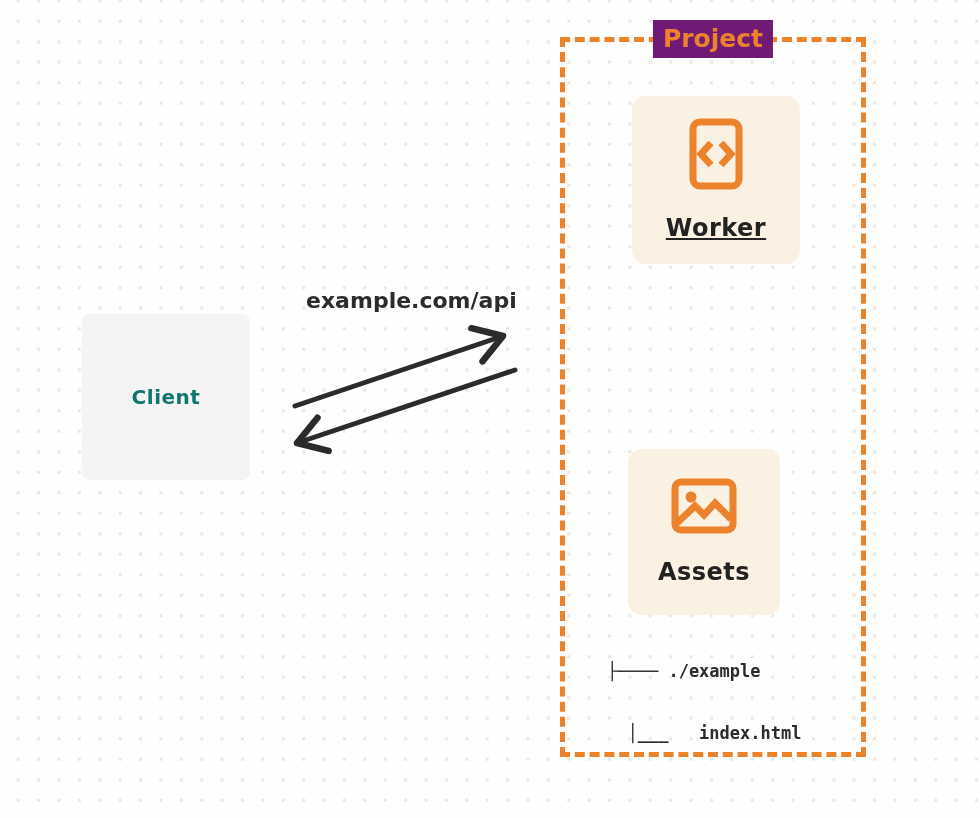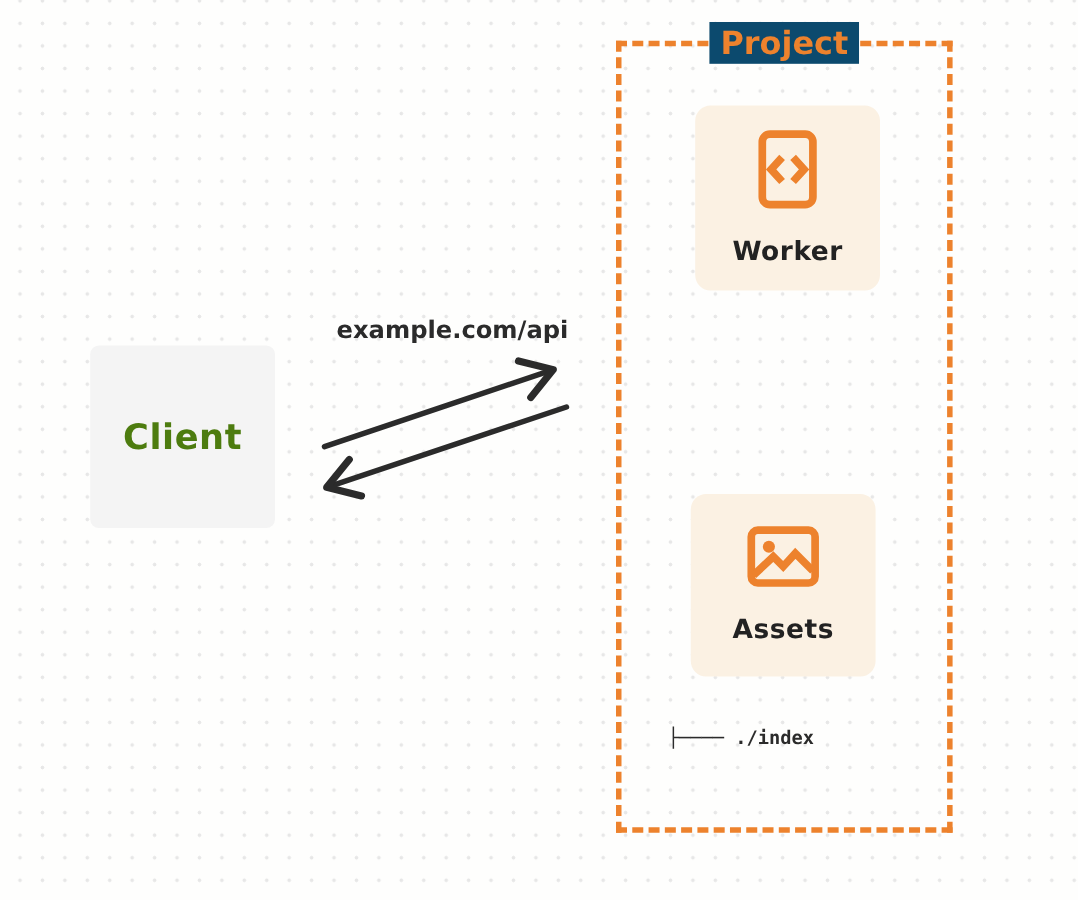--- a/index.html
+++ b/index.html
@@ -15,52 +15,52 @@
     color: #222;
   }
   .abs { position: absolute; }
 
   
   .client-box {
     left: 82px; top: 314px; width: 168px; height: 166px;
     background: #f4f4f4; border-radius: 8px;
     display: flex; align-items: center; justify-content: center;
   }
-  .client-label { font-size: 32px; font-weight: bold; color: #4d7c0f; letter-spacing: .5px; }
+  .client-label { font-size: 20px; font-weight: bold; color: #0f766e; letter-spacing: .5px; }
 
   
   .arrows { left: 0; top: 0; width: 980px; height: 818px; pointer-events: none; }
 
   
   .api-label {
     left: 306px; top: 288px;
     font-size: 22px; font-weight: bold; color: #2b2b2b;
   }
 
   
   .project-box {
     box-sizing: border-box;
     left: 560px; top: 37px; width: 306px; height: 720px;
     border: 5px dashed #ed822d;
   }
   .project-title {
     position: absolute; top: -22px; left: 50%; transform: translateX(-50%);
-    background: #0c4a6e; padding: 0 10px;
-    font-size: 29px; font-weight: bold; color: #ed822d;
+    background: #701a75; padding: 0 10px;
+    font-size: 25px; font-weight: bold; color: #ed822d;
     white-space: nowrap; line-height: 38px;
   }
 
   
   .card {
     background: #fbf1e3; border-radius: 14px;
     display: flex; flex-direction: column; align-items: center; justify-content: center;
     gap: 24px;
   }
-  .worker-card { left: 632px; top: 96px;  width: 168px; height: 168px; }
-  .assets-card { left: 628px; top: 449px; width: 168px; height: 166px; }
+  .worker-card { left: 632px; top: 96px;  width: 168px; height: 168px; text-decoration: underline; }
+  .assets-card { left: 628px; top: 449px; width: 152px; height: 166px; }
   .card-label { font-size: 24px; font-weight: bold; color: #222; letter-spacing: .5px; }
   .icon-svg { display: block; }
 
   
   .file-tree {
     left: 607px; top: 620px;
     font-family: "DejaVu Sans Mono", "Liberation Mono", monospace;
     font-size: 17px; line-height: 20.5px; font-weight: bold;
     color: #2b2b2b; white-space: pre;
   }
@@ -100,15 +100,16 @@
 <div class="abs card assets-card">
   <svg class="icon-svg" width="66" height="56" viewBox="0 0 66 56" xmlns="http://www.w3.org/2000/svg">
     <rect x="4" y="4" width="58" height="48" rx="6" fill="none" stroke="#ed822d" stroke-width="7"></rect>
     <circle cx="20" cy="19" r="5.5" fill="#ed822d"></circle>
     <polyline points="6,45 24,28 33,37 44,25 60,41" fill="none" stroke="#ed822d" stroke-width="7" stroke-linejoin="miter"></polyline>
   </svg>
   <span class="card-label">Assets</span>
 </div>
 
 <div class="abs file-tree">
-  <div>├──── ./index</div>
+  <div>├──── ./example</div>
+  <div>  │___   index.html</div>
   
 </div>
 
 </body></html>

